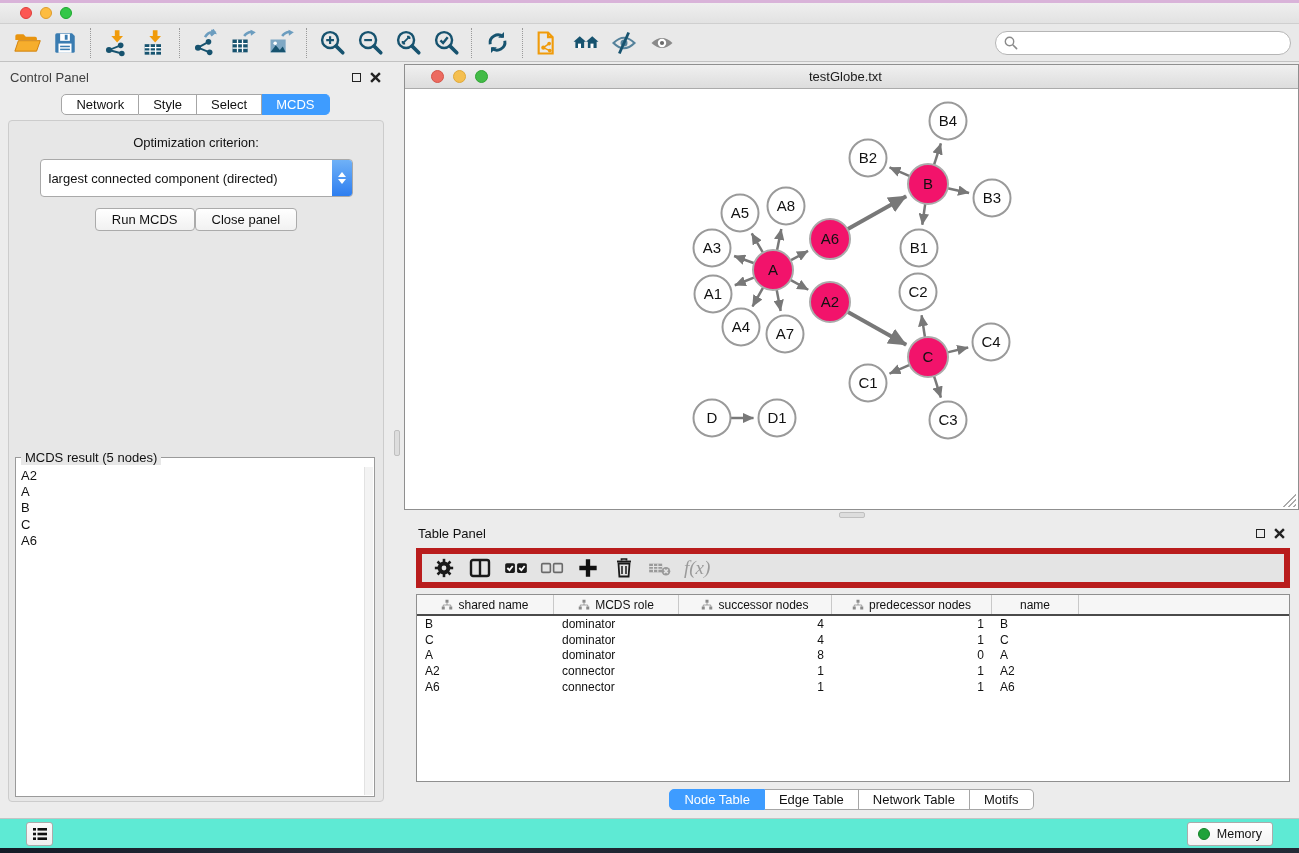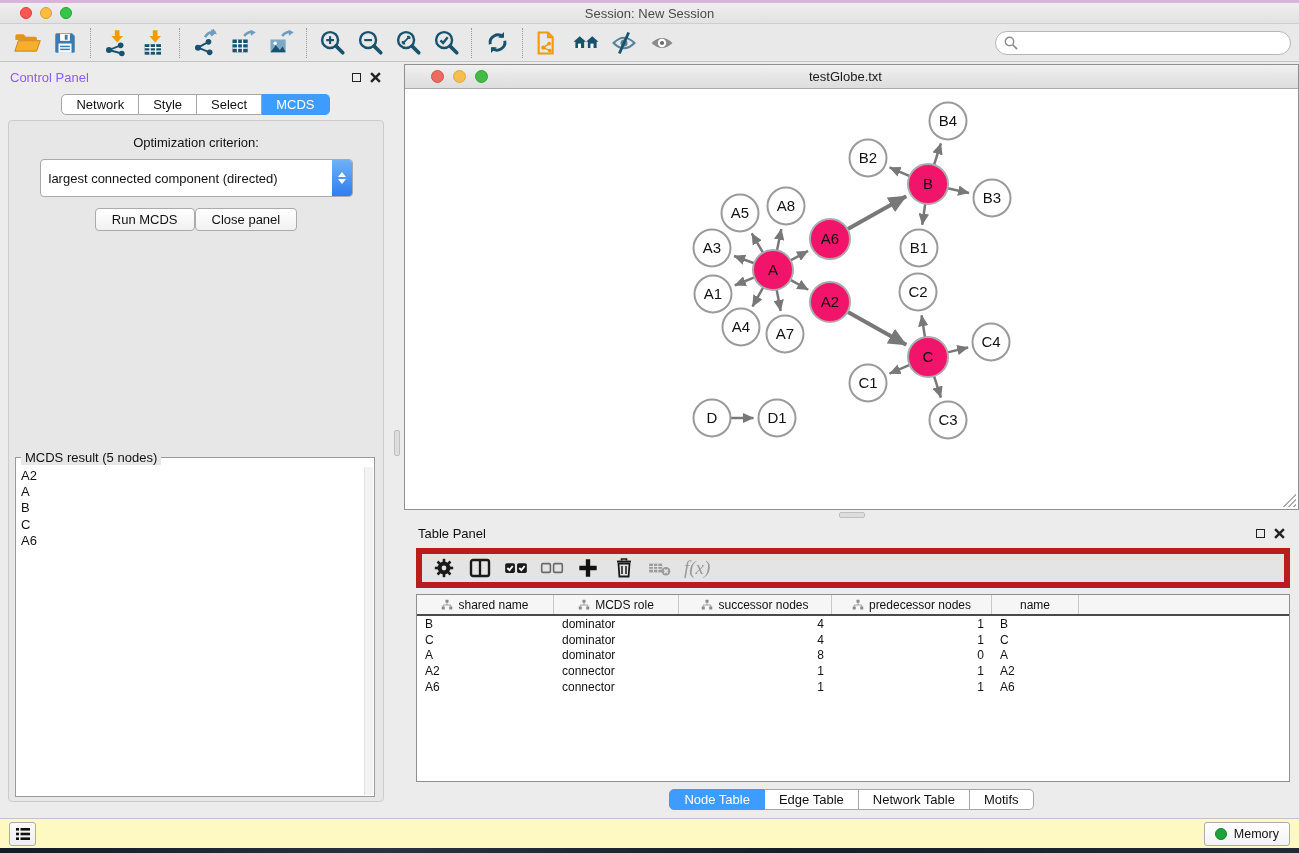--- a/index.html
+++ b/index.html
@@ -43,21 +43,21 @@
   .search-glyph { position:absolute; left:8px; top:4px; }
   
   .main { display:flex; height:756px; }
   .control-panel { width:391px; position:relative; background:#ECECEC; }
   .v-divider { width:13px; background:#ECECEC; position:relative; }
   .v-handle { position:absolute; left:3px; top:368px; width:6px; height:26px;
     background:#DDD; border:1px solid #BFBFBF; border-radius:2px; }
   .right-col { flex:1; display:flex; flex-direction:column; background:#ECECEC; }
   
   .panel-header { height:30px; display:flex; align-items:center; padding:0 10px; }
-  .panel-header .ph-title { font-size:13px; color:#8b5cf6; }
+  .panel-header .ph-title { font-size:13px; color:#404040; }
   .ph-icons { margin-left:auto; display:flex; gap:9px; align-items:center; }
   .float-box { width:9px; height:9px; border:1.5px solid #222; display:inline-block; }
   .tabs-row { display:flex; justify-content:center; margin:2px 0 4px 0; }
   .seg { display:flex; }
   .seg .tab {
     height:21px; padding:0 14px; background:#fff; border:1px solid #A6A6A6;
     border-left:none; display:flex; align-items:center; font-size:13px; color:#111;
   }
   .seg .tab:first-child { border-left:1px solid #A6A6A6; border-radius:5px 0 0 5px; }
   .seg .tab:last-child { border-radius:0 5px 5px 0; }
@@ -141,22 +141,22 @@
   .thead { display:flex; height:21px; background:#F6F6F6; border-bottom:2px solid #4a4a4a; }
   .th { display:flex; align-items:center; justify-content:center; gap:5px;
         border-right:1px solid #C9C9C9; color:#111; }
   .trow { display:flex; height:15.8px; align-items:center; }
   .td { padding:0 8px; white-space:nowrap; overflow:hidden; }
   .c0 { width:137px; } .c1 { width:125px; } .c2 { width:153px; } .c3 { width:160px; } .c4 { width:87px; }
   .td.c2, .td.c3 { text-align:right; }
   .tp-tabs { display:flex; justify-content:center; margin-top:7px; }
   
   .statusbar {
-    height:30px; background:#fef9c3; border-top:1px solid #C4C4C4;
-    display:flex; align-items:center; padding:0 9px; position:relative;
+    height:30px; background:#5eead4; border-top:1px solid #C4C4C4;
+    display:flex; align-items:center; padding:0 26px; position:relative;
   }
   .sb-btn {
     width:27px; height:24px; background:linear-gradient(#FBFBFB,#EFEFEF);
     border:1px solid #ABABAB; border-radius:3px; display:flex; align-items:center; justify-content:center;
   }
   .memory-btn {
     margin-left:auto; height:24px; padding:0 10px; background:linear-gradient(#FFF,#F3F3F3);
     border:1px solid #ABABAB; border-radius:3px; display:flex; align-items:center; gap:7px;
     font-size:12.5px; color:#111; font-family:"Liberation Sans",sans-serif;
   }
@@ -169,21 +169,20 @@
 <div id="app">
 
   <div class="top-accent"></div>
 
   <div class="titlebar">
     <div class="lights">
       <span class="light red"></span>
       <span class="light yellow"></span>
       <span class="light green"></span>
     </div>
-    <div class="title">Session: New Session</div>
   </div>
 
   <div class="toolbar">
     <button class="tb-btn">
       <svg width="28" height="28" viewBox="0 0 24 24">
         <path d="M2 6 q0-1.6 1.6-1.6 h5.4 l2 2.2 h8 q1.5 0 1.5 1.5 v1.4 h-18.5 z" fill="#E8940F"></path>
         <path d="M1.6 19 L4.6 10 h18.8 l-3.2 9 z" fill="#F6AE2D" stroke="#D07F08" stroke-width="0.8"></path>
       </svg>
     </button>
     <button class="tb-btn">

